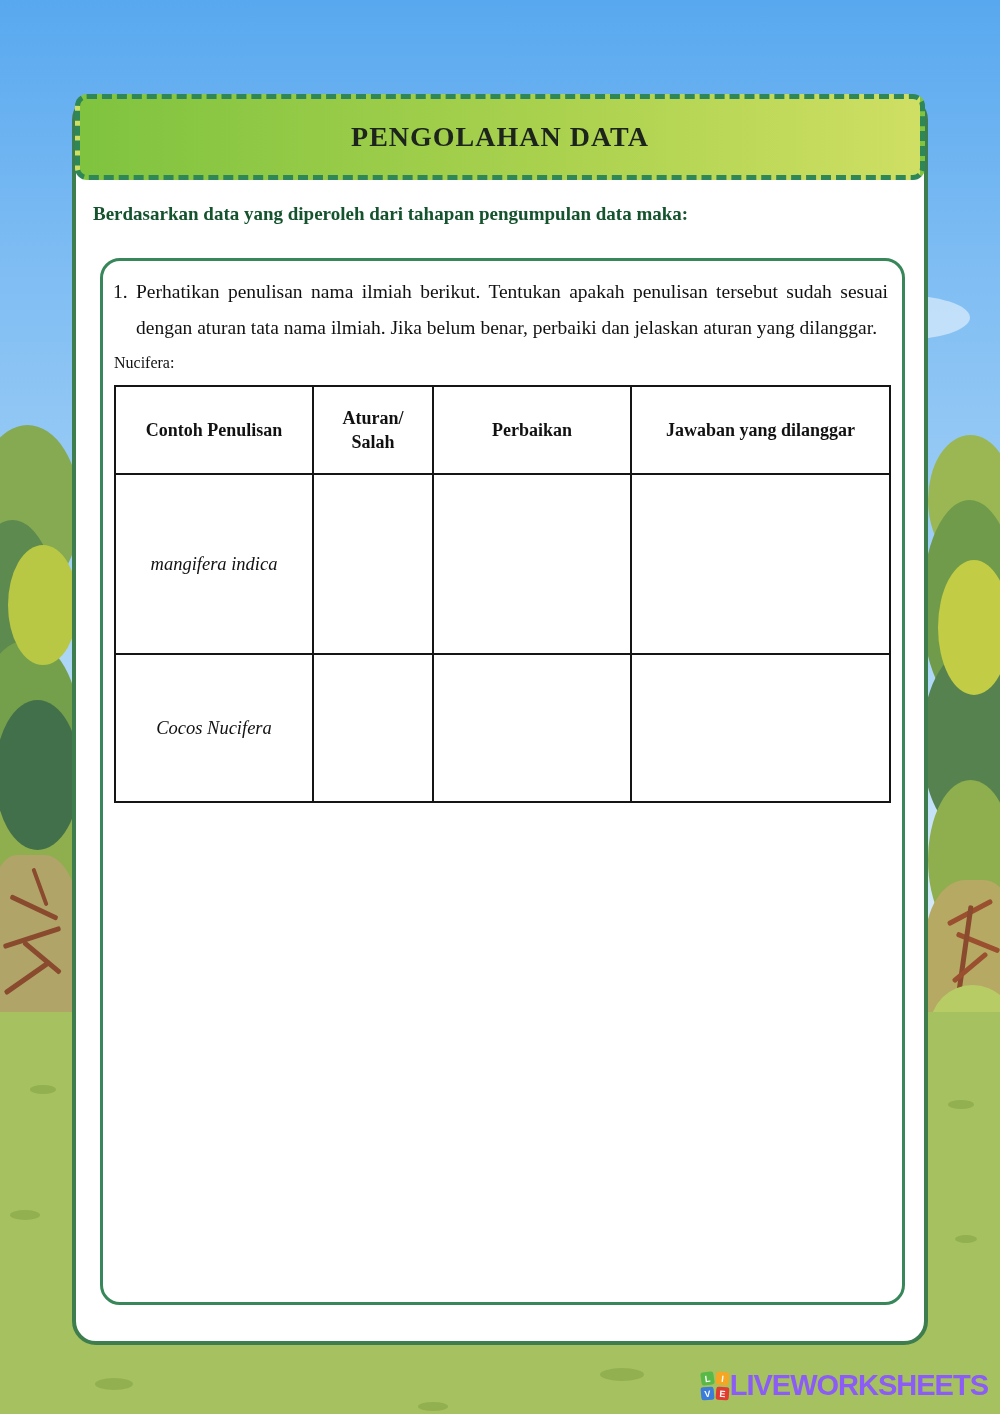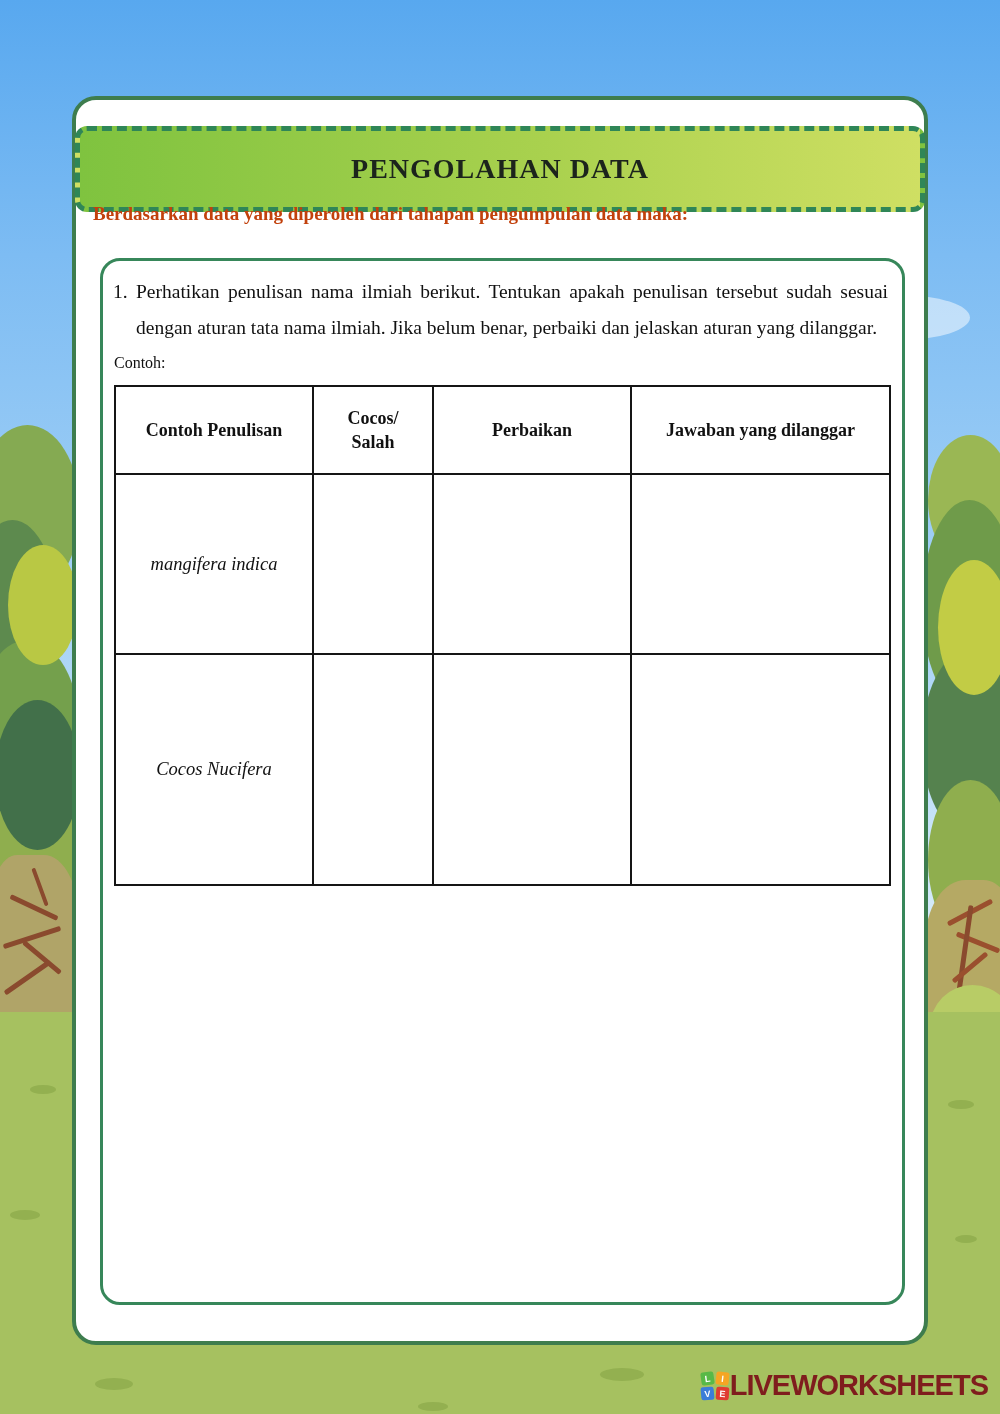--- a/index.html
+++ b/index.html
@@ -21,70 +21,70 @@
   .cloud { position:absolute; background:rgba(255,255,255,.5); border-radius:50%; z-index:1; }
   
   .card {
     position:absolute; left:72px; top:96px; width:856px; height:1249px; z-index:10;
     background:#fff; border:4px solid #3e7d4e; border-radius:24px;
   }
   .banner {
     position:absolute; left:75px; top:94px; width:850px; height:86px; z-index:11;
     border:5px dashed #2f8657; border-radius:12px;
     background:linear-gradient(90deg,#7fc33f 0%, #a9d14e 55%, #cfdf63 100%);
-    display:flex; align-items:center; justify-content:center;margin-top:32px;
+    display:flex; align-items:center; justify-content:center;
   }
   .banner-title {
     font-size:28px; font-weight:bold; letter-spacing:1px; color:#1c241c;
     font-family:"Liberation Serif", serif;
   }
   .intro {
     position:absolute; left:93px; top:203px; width:800px; z-index:12;
-    font-size:19px; font-weight:bold; color:#c2410c;
+    font-size:19px; font-weight:bold; color:#14532d;
   }
   .qbox {
     position:absolute; left:100px; top:258px; width:805px; height:1047px; z-index:12;
     background:#fff; border:3px solid #37875a; border-radius:20px;
     padding:13px 14px 0 10px;
   }
   .q-row { display:flex; }
   .q-num { width:23px; font-size:19.5px; color:#111; line-height:36px; flex:none; }
   .q-text {
     flex:1; font-size:19.5px; line-height:36px; color:#111;
     text-align:justify; text-justify:inter-word;
   }
   .answer-label { margin:8px 0 0 1px; font-size:16px; color:#111; }
   
   table.wtable {
     margin:13px 0 0 1px; border-collapse:collapse; table-layout:fixed; width:775px;
   }
   table.wtable td, table.wtable th { border:2px solid #151515; background:#fff; vertical-align:middle; text-align:center; }
   th.h { font-size:18px; font-weight:bold; color:#111; line-height:1.35; font-family:"Liberation Serif", serif; }
   .hdr-row { height:88px; }
-  .r1{height:204px}.r2{height:180px}.r3{height:231px}.r4{height:172px}
+  .r1{height:204px}.r2{height:180px}.r3{height:148px}.r4{height:172px}
   .species { font-size:18.5px; color:#111; }
   .species .it { font-style:italic; }
   .species .ro { font-style:normal; }
   
   .footer-logo {
     position:absolute; right:12px; bottom:12px; z-index:12;
     display:flex; align-items:center; gap:1px;
   }
   .logo-grid { width:28px; height:28px; display:grid; grid-template-columns:13px 13px; grid-template-rows:13px 13px; gap:2px; }
   .tile {
     border-radius:2.5px; color:#fff; font-family:"Liberation Sans", sans-serif;
     font-weight:bold; font-size:9px; display:flex; align-items:center; justify-content:center;
   }
   .tile-l{background:#58b947; transform:rotate(-8deg)}
   .tile-i{background:#f5a623; transform:rotate(6deg)}
   .tile-v{background:#3b7dd8; transform:rotate(-5deg)}
   .tile-e{background:#e03c31; transform:rotate(4deg)}
   .brand {
     font-family:"Liberation Sans", sans-serif; font-weight:bold; font-size:29px;
-    letter-spacing:-1px; color:#7f1d1d;
+    letter-spacing:-1px; color:#8b5cf6;
   }
 </style>
 </head>
 <body>
 
 <div class="cloud" style="left:830px; top:295px; width:140px; height:45px;"></div>
 <div class="cloud" style="left:-30px; top:1250px; width:90px; height:40px; z-index:3;"></div>
 
 <div class="blob z1" style="left:-25px; top:425px; width:105px; height:170px; background:#85aa52;"></div>
 <div class="blob z1" style="left:-35px; top:520px; width:95px; height:210px; background:#5d8a4e;"></div>
@@ -127,34 +127,34 @@
   <div class="banner-title">PENGOLAHAN DATA</div>
 </div>
 
 <div class="intro">Berdasarkan data yang diperoleh dari tahapan pengumpulan data maka:</div>
 
 <div class="qbox">
   <div class="q-row">
     <span class="q-num">1.</span>
     <div class="q-text">Perhatikan penulisan nama ilmiah berikut. Tentukan apakah penulisan tersebut sudah sesuai dengan aturan tata nama ilmiah. Jika belum benar, perbaiki dan jelaskan aturan yang dilanggar.</div>
   </div>
-  <div class="answer-label">Contoh:</div>
+  <div class="answer-label">Nucifera:</div>
 
   <table class="wtable">
     <colgroup>
       <col style="width:198px">
         <col style="width:120px">
         <col style="width:198px">
         <col style="width:259px">
     </colgroup>
     <tbody>
         <tr class="hdr-row">
       <th class="h">Contoh Penulisan</th>
       <th class="h">
-        <div>Cocos/</div>
+        <div>Aturan/</div>
         <div>Salah</div>
       </th>
       <th class="h">Perbaikan</th>
       <th class="h">Jawaban yang dilanggar</th>
     </tr>
     <tr class="r2">
       <td class="species"><span class="it">mangifera indica</span><span class="ro"></span></td>
       <td></td>
       <td></td>
       <td></td>

